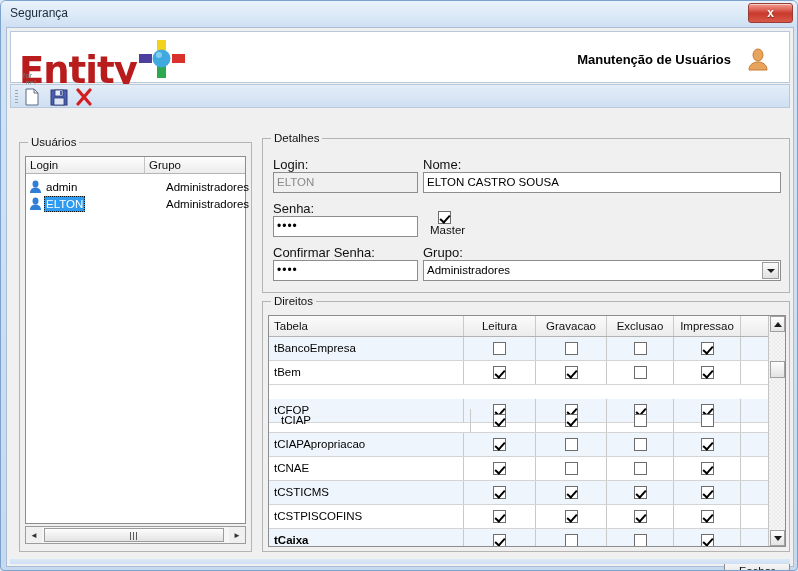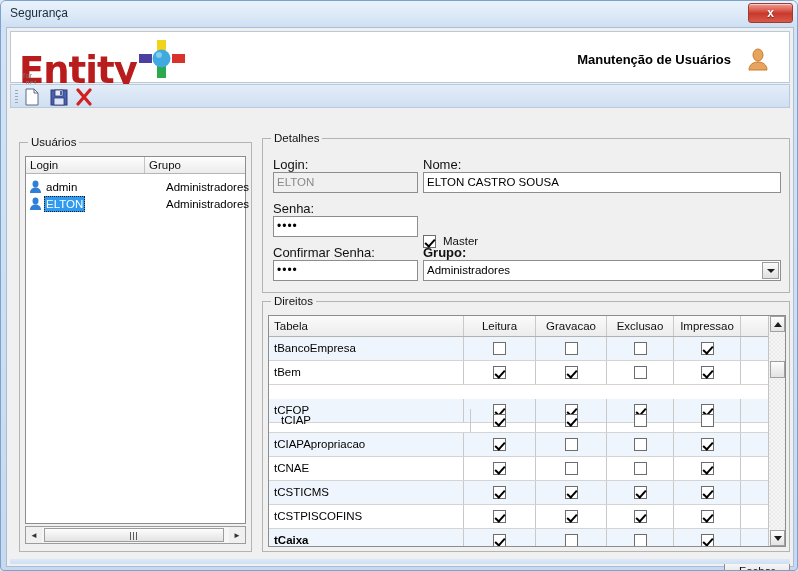--- a/index.html
+++ b/index.html
@@ -195,24 +195,24 @@
 
   #lbl-login   { left: 10px;  top: 18px; }
   #in-login    { left: 10px;  top: 33px; width: 145px; }
   #lbl-senha   { left: 10px;  top: 62px; }
   #in-senha    { left: 10px;  top: 77px; width: 145px; }
   #lbl-confirm { left: 10px;  top: 106px; }
   #in-confirm  { left: 10px;  top: 121px; width: 145px; }
 
   #lbl-nome    { left: 160px; top: 18px; }
   #in-nome     { left: 160px; top: 33px; width: 358px; }
-  #lbl-grupo   { left: 160px; top: 106px; font-weight: bold; }
+  #lbl-grupo   { left: 160px; top: 106px; }
   #cb-grupo    { left: 160px; top: 121px; width: 358px; }
 
-  #chk-master-wrap { position: absolute; left: 160px; top: 96px; display: flex; align-items: flex-start; cursor: pointer; }
+  #chk-master-wrap { position: absolute; left: 160px; top: 72px; display: flex; align-items: center; cursor: pointer; flex-direction: column; }
   #chk-master-wrap .lbl { margin-left: 7px; font-size: 11.5px; color: #111; }
 
   .checkbox {
     width: 13px; height: 13px; flex: 0 0 13px;
     background: #fff; border: 1px solid #6d6d6d;
     position: relative; display: inline-block; cursor: pointer;
   }
   .checkbox.checked::after {
     content: "";
     position: absolute; left: 3px; top: 1px;

